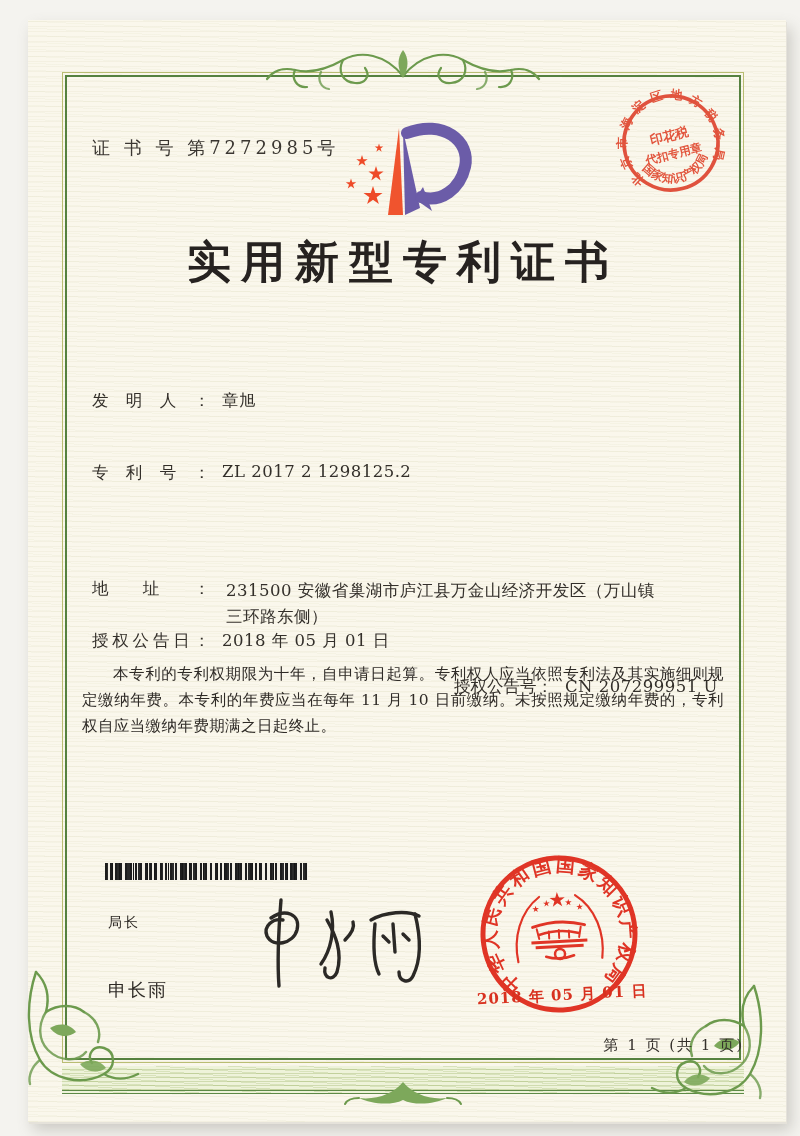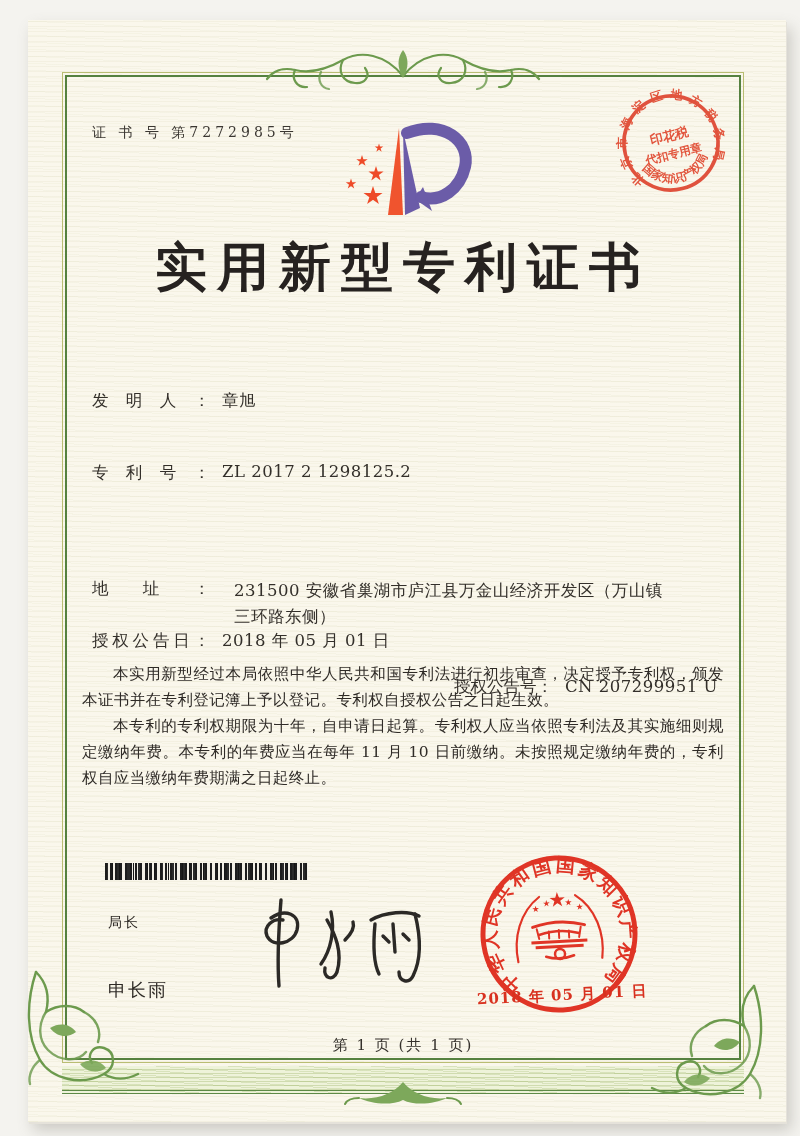--- a/index.html
+++ b/index.html
@@ -32,59 +32,59 @@
       repeating-linear-gradient(4deg, rgba(150,175,95,.25) 0 1px, transparent 1px 5px);
     border-bottom:4px double #5d8a46;
   }
   svg.flourish{position:absolute;overflow:visible;}
   .flo-bl{left:-8px;top:948px;}
   .flo-br{left:620px;top:962px;transform:scaleX(-1);}
   .flo-top{left:235px;top:26px;}
   .flo-bot{left:315px;top:1060px;}
 
   .cert-no{
-    position:absolute;left:64px;top:104px;font-size:14px;letter-spacing:4px;color:#3a3631;text-align:center;
+    position:absolute;left:64px;top:116px;font-size:18px;letter-spacing:4px;color:#3a3631;text-align:center;
   }
   .logo{position:absolute;left:303px;top:95px;}
   .stamp{position:absolute;left:575px;top:55px;transform:rotate(-14deg);opacity:.92;}
   .title{
     position:absolute;left:34px;top:213px;width:682px;margin:0;text-align:center;
-    font-size:52px;font-weight:700;letter-spacing:10px;color:#262220;
+    font-size:44px;font-weight:700;letter-spacing:10px;color:#262220;
   }
   .row{position:absolute;left:64px;font-size:16.5px;color:#332f2a;white-space:nowrap;}
   .lbl{
     display:inline-block;width:118px;text-align:justify;text-align-last:justify;
     vertical-align:top;
   }
   .val{margin-left:12px;letter-spacing:.5px;}
   .row-name{top:322px}.row-inventor{top:370px}.row-patno{top:442px}
   .row-filing{top:466px}.row-patentee{top:514px}
   .row-address{top:558px}
-  .addr-val{display:inline-block;margin-left:24px;letter-spacing:.5px;line-height:26px;vertical-align:top;white-space:normal;width:500px;}
+  .addr-val{display:inline-block;margin-left:16px;letter-spacing:.5px;line-height:26px;vertical-align:top;white-space:normal;width:500px;}
   .row-grant{top:610px}
   .grant-right{position:absolute;left:362px;top:0;margin-top:46px;}
   .paras{position:absolute;left:54px;top:641px;width:642px;}
   .paras p{
     margin:0;font-size:15.5px;line-height:26px;color:#2f2b27;
     text-indent:2em;text-align:justify;letter-spacing:.4px;
   }
   .barcode{
     position:absolute;left:77px;top:843px;width:203px;height:17px;
     background-color:#f2efe6;
     background-image:
       repeating-linear-gradient(90deg,#1d1d1d 0 2px,transparent 2px 5px),
       repeating-linear-gradient(90deg,#161616 0 1px,transparent 1px 7px),
       repeating-linear-gradient(90deg,#2a2a2a 0 3px,transparent 3px 11px);
   }
   .sig-title{position:absolute;left:80px;top:894px;font-size:14px;color:#2e2a26;letter-spacing:2px;}
   .sig-name{position:absolute;left:80px;top:926px;font-size:18px;color:#2e2a26;letter-spacing:2px;margin-top:32px;}
   .signature{position:absolute;left:195px;top:870px;}
   .seal{position:absolute;left:431px;top:814px;transform:rotate(-3deg);}
   .footer{
-    position:absolute;left:34px;top:1016px;width:682px;text-align:center;
+    position:absolute;left:34px;top:1016px;width:682px;text-align:right;
     font-size:15px;letter-spacing:2px;color:#34302b;
   }
 </style>
 </head>
 <body>
 
 <div class="stage">
   <div class="paper">
 
     <div class="frame">
@@ -184,21 +184,20 @@
       <span class="lbl">地址：</span><span class="addr-val"><span>231500 安徽省巢湖市庐江县万金山经济开发区（万山镇</span><br><span>三环路东侧）</span></span>
     </div>
     <div class="row row-grant">
       <span class="lbl">授权公告日：</span><span class="val">2018 年 05 月 01 日</span>
       <span class="grant-right">
         <span>授权公告号：</span><span class="val">CN 207299951 U</span>
       </span>
     </div>
 
     <div class="paras">
-      <p>本实用新型经过本局依照中华人民共和国专利法进行初步审查，决定授予专利权，颁发本证书并在专利登记簿上予以登记。专利权自授权公告之日起生效。</p>
       <p>本专利的专利权期限为十年，自申请日起算。专利权人应当依照专利法及其实施细则规定缴纳年费。本专利的年费应当在每年 11 月 10 日前缴纳。未按照规定缴纳年费的，专利权自应当缴纳年费期满之日起终止。</p>
     </div>
 
     <div class="barcode"></div>
     <div class="sig-title">局长</div>
     <div class="sig-name">申长雨</div>
 
     <svg class="signature" width="215" height="120" viewBox="0 0 215 120">
       <g stroke="#2b2926" stroke-width="3.4" fill="none" stroke-linecap="round" stroke-linejoin="round">
         <path d="M48,28 C62,18 78,24 74,40 C70,54 50,58 44,46 C40,36 50,28 60,30"></path>

